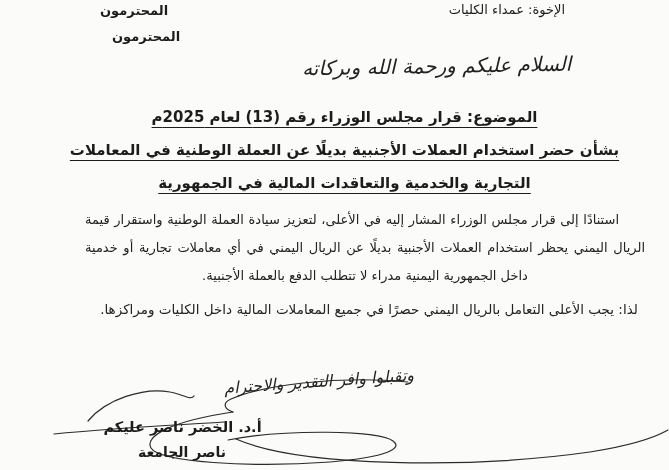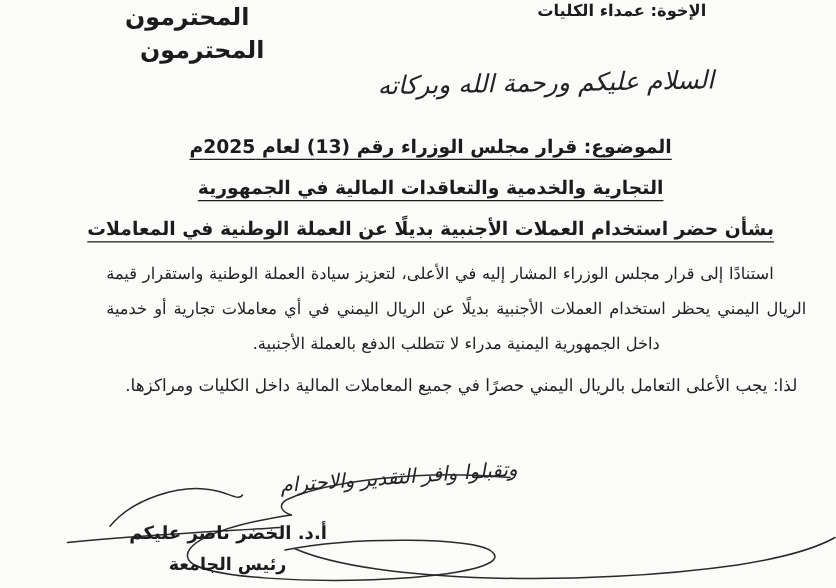--- a/index.html
+++ b/index.html
@@ -11,26 +11,26 @@
     position: relative;
     direction: rtl;
   }
   .sheet { position: absolute; inset: 0; }
 
   
   .addressee {
     position: absolute;
     right: 104px;
     font-size: 13px;
-    font-weight: bold;
+    font-weight: normal;
     white-space: nowrap;
   }
   .honorific {
     position: absolute;
-    font-size: 19px;
+    font-size: 13px;
     font-weight: bold;
     white-space: nowrap;
   }
 
   
   .script {
     position: absolute;
     font-style: italic;
     font-weight: 400;
     color: #222;
@@ -129,34 +129,34 @@
 
   <span class="addressee" style="top:2px">الإخوة: عمداء الكليات</span>
   <span class="honorific" style="top:3px; left:100px">المحترمون</span>
 
   <span class="honorific" style="top:29px; left:112px">المحترمون</span>
 
   <span class="script salutation">السلام عليكم ورحمة الله وبركاته</span>
 
   <div class="subject">
     <span class="subject-line"><span>الموضوع: قرار مجلس الوزراء رقم (13) لعام 2025م</span></span>
+    <span class="subject-line"><span>بشأن حضر استخدام العملات الأجنبية بديلًا عن العملة الوطنية في المعاملات</span></span>
     <span class="subject-line"><span>التجارية والخدمية والتعاقدات المالية في الجمهورية</span></span>
-    <span class="subject-line"><span>بشأن حضر استخدام العملات الأجنبية بديلًا عن العملة الوطنية في المعاملات</span></span>
   </div>
 
   <p class="body-para">استنادًا إلى قرار مجلس الوزراء المشار إليه في الأعلى، لتعزيز سيادة العملة الوطنية واستقرار قيمة الريال اليمني يحظر استخدام العملات الأجنبية بديلًا عن الريال اليمني في أي معاملات تجارية أو خدمية داخل الجمهورية اليمنية مدراء لا تتطلب الدفع بالعملة الأجنبية.</p>
 
   <p class="directive-para"><span class="directive-label">لذا:</span><span> يجب الأعلى التعامل بالريال اليمني حصرًا في جميع المعاملات المالية داخل الكليات ومراكزها.</span></p>
 
   <span class="script closing">وتقبلوا وافر التقدير والاحترام</span>
 
   <svg class="sig-svg" viewBox="0 0 669 470">
     <path d="M 408 382 C 335 375 260 386 231 399 C 222 403 224 409 233 412"></path>
     <path d="M 88 421 C 106 399 144 387 170 392 C 182 394 191 401 194 396"></path>
     <path d="M 54 434 C 115 428 178 425 224 422"></path>
     <path d="M 233 412 C 172 421 144 436 151 448 C 159 462 250 468 330 462 C 389 457 403 448 393 441 C 380 430 284 429 228 440"></path>
     <path d="M 236 439 C 300 467 470 469 590 452 C 628 446 654 438 668 430"></path>
   </svg>
 
   <span class="sig-name">أ.د. الخضر ناصر عليكم</span>
-  <span class="sig-title">رئيس الجامعة</span>
+  <span class="sig-title">ناصر الجامعة</span>
 
 </div>
 
 </body></html>

